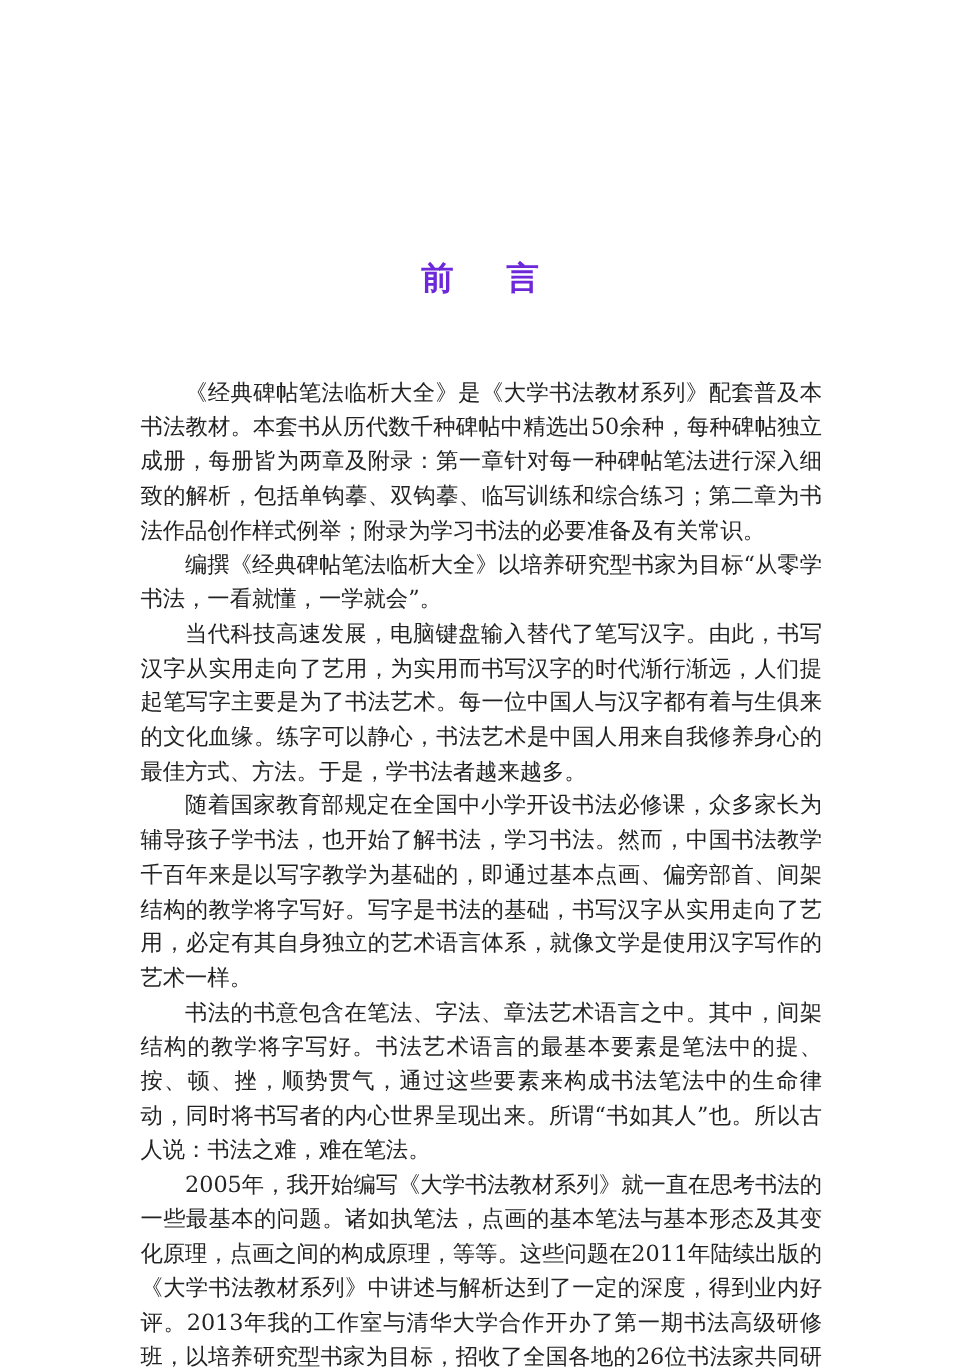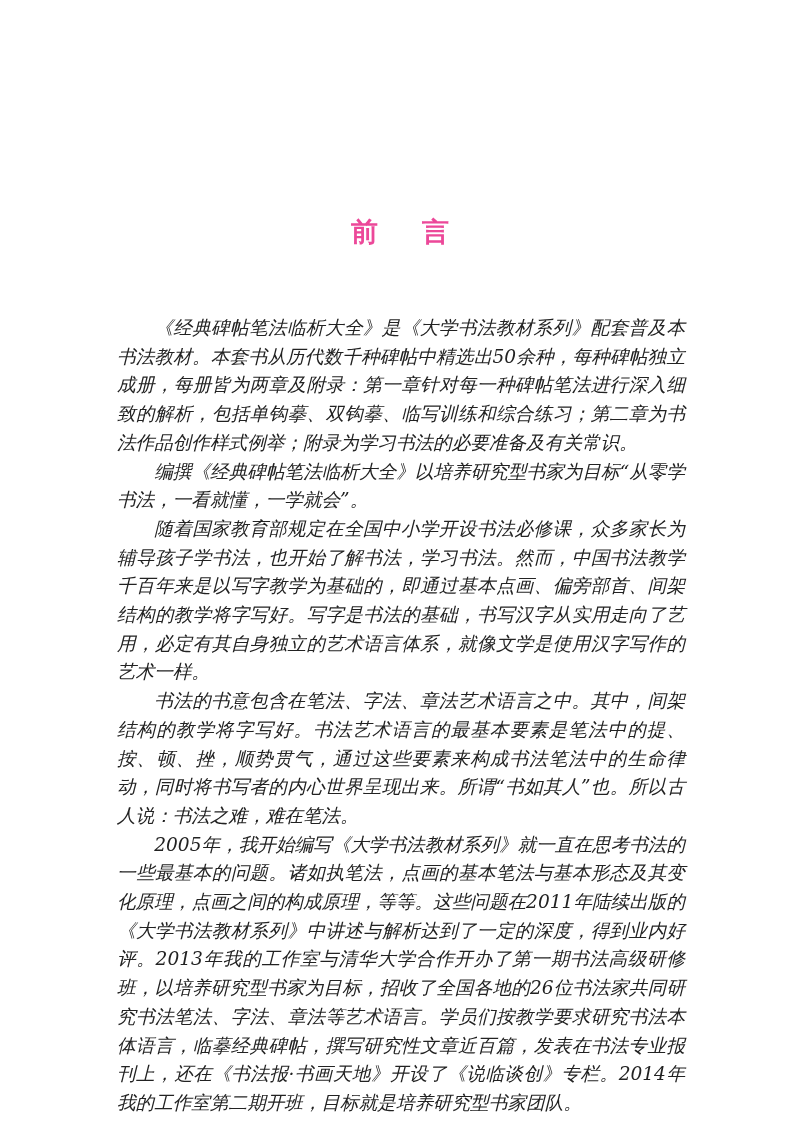--- a/index.html
+++ b/index.html
@@ -1,38 +1,39 @@
 <!DOCTYPE html>
 <html><head>
 <meta charset="utf-8">
 <style>
   html, body { margin: 0; padding: 0; background: #ffffff; }
   body { width: 800px; height: 1139px; position: relative; overflow: hidden; }
   .page { position: absolute; left: 0; top: 0; width: 800px; height: 1139px; background: #ffffff; }
   .title {
     position: absolute; top: 214px; left: 0; width: 800px; text-align: center;
-    font-family: Liberation Serif, serif; font-weight: bold; font-size: 27px; color: #ec4899;
+    font-family: Liberation Serif, serif; font-weight: bold; font-size: 27px; color: #6d28d9;
     letter-spacing: 0;
   }
   .title span { display: inline-block; }
   .title .gap { width: 44px; }
   .body {
     position: absolute; top: 314px; left: 117px; width: 568px;
     font-family: "DejaVu Serif", serif; font-size: 18.6px; line-height: 28.7px;
     color: #222; text-align: justify;
   }
-  .body p { margin: 0; text-indent: 2em; font-style: italic; }
+  .body p { margin: 0; text-indent: 2em; }
 </style>
 </head>
 <body>
 
 <div class="page">
   <div class="title">
     <span>前</span><span class="gap"></span><span>言</span>
   </div>
   <div class="body">
     <p>《经典碑帖笔法临析大全》是《大学书法教材系列》配套普及本书法教材。本套书从历代数千种碑帖中精选出50余种，每种碑帖独立成册，每册皆为两章及附录：第一章针对每一种碑帖笔法进行深入细致的解析，包括单钩摹、双钩摹、临写训练和综合练习；第二章为书法作品创作样式例举；附录为学习书法的必要准备及有关常识。</p>
     <p>编撰《经典碑帖笔法临析大全》以培养研究型书家为目标“从零学书法，一看就懂，一学就会”。</p>
+    <p>当代科技高速发展，电脑键盘输入替代了笔写汉字。由此，书写汉字从实用走向了艺用，为实用而书写汉字的时代渐行渐远，人们提起笔写字主要是为了书法艺术。每一位中国人与汉字都有着与生俱来的文化血缘。练字可以静心，书法艺术是中国人用来自我修养身心的最佳方式、方法。于是，学书法者越来越多。</p>
     <p>随着国家教育部规定在全国中小学开设书法必修课，众多家长为辅导孩子学书法，也开始了解书法，学习书法。然而，中国书法教学千百年来是以写字教学为基础的，即通过基本点画、偏旁部首、间架结构的教学将字写好。写字是书法的基础，书写汉字从实用走向了艺用，必定有其自身独立的艺术语言体系，就像文学是使用汉字写作的艺术一样。</p>
     <p>书法的书意包含在笔法、字法、章法艺术语言之中。其中，间架结构的教学将字写好。书法艺术语言的最基本要素是笔法中的提、按、顿、挫，顺势贯气，通过这些要素来构成书法笔法中的生命律动，同时将书写者的内心世界呈现出来。所谓“书如其人”也。所以古人说：书法之难，难在笔法。</p>
     <p>2005年，我开始编写《大学书法教材系列》就一直在思考书法的一些最基本的问题。诸如执笔法，点画的基本笔法与基本形态及其变化原理，点画之间的构成原理，等等。这些问题在2011年陆续出版的《大学书法教材系列》中讲述与解析达到了一定的深度，得到业内好评。2013年我的工作室与清华大学合作开办了第一期书法高级研修班，以培养研究型书家为目标，招收了全国各地的26位书法家共同研究书法笔法、字法、章法等艺术语言。学员们按教学要求研究书法本体语言，临摹经典碑帖，撰写研究性文章近百篇，发表在书法专业报刊上，还在《书法报·书画天地》开设了《说临谈创》专栏。2014年我的工作室第二期开班，目标就是培养研究型书家团队。</p>
   </div>
 </div>
 
 </body></html>

